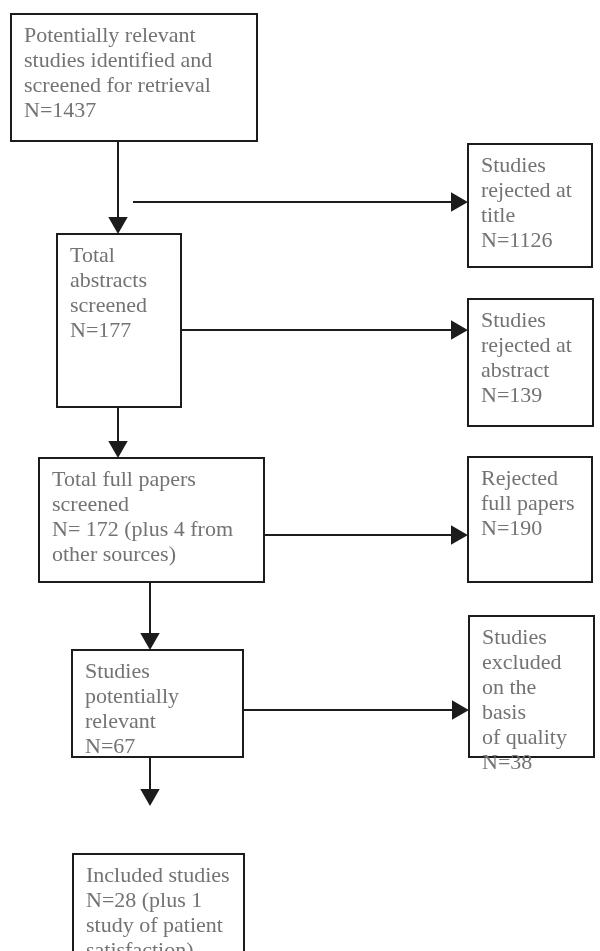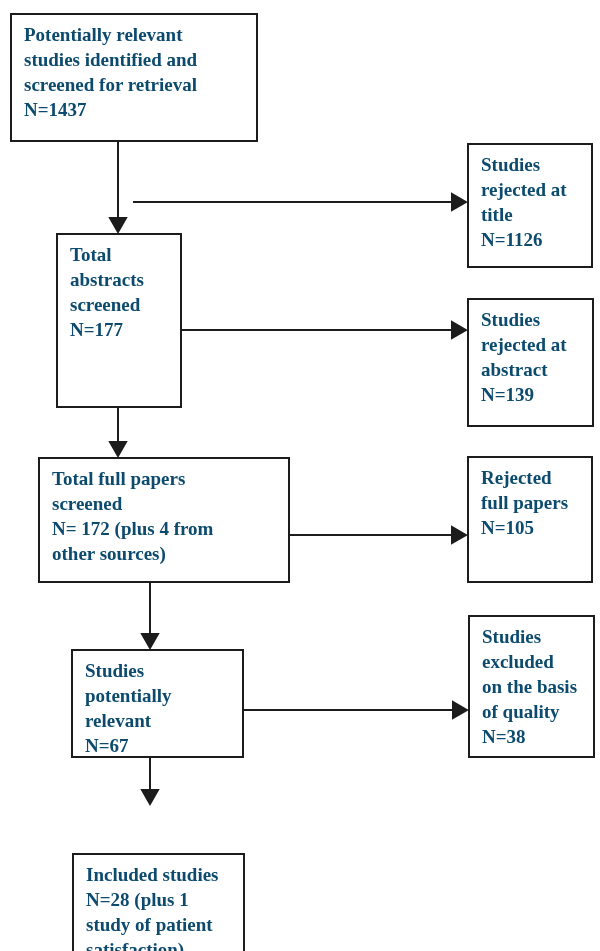--- a/index.html
+++ b/index.html
@@ -26,29 +26,28 @@
   }
   .node {
     position: absolute;
     box-sizing: border-box;
     border: 2px solid #1c1c1c;
     background: #ffffff;
     padding: 7px 12px;
   }
   .node-text {
     white-space: pre-line;
-    font-size: 19px;
+    font-size: 22px;
     line-height: 25px;
-    color: #0c4a6e;
-    font-weight: bold;
+    color: #737373;
   }
   
   .n-identified   { left: 10px;  top: 13px;  width: 248px; height: 129px; }
   .n-abstracts    { left: 56px;  top: 233px; width: 126px; height: 175px; }
-  .n-fullpapers   { left: 38px;  top: 457px; width: 252px; height: 126px; }
+  .n-fullpapers   { left: 38px;  top: 457px; width: 227px; height: 126px; }
   .n-relevant     { left: 71px;  top: 649px; width: 173px; height: 109px; }
   .n-included     { left: 72px;  top: 805px; width: 173px; height: 113px; margin-top: 48px; }
   
   .n-rej-title    { left: 467px; top: 143px; width: 126px; height: 125px; }
   .n-rej-abstract { left: 467px; top: 298px; width: 127px; height: 129px; }
   .n-rej-full     { left: 467px; top: 456px; width: 126px; height: 127px; }
   .n-excl-quality { left: 468px; top: 615px; width: 127px; height: 143px; }
 </style>
 </head>
 <body>
@@ -115,21 +114,21 @@
   <div class="node n-fullpapers">
     <div class="node-text">Total full papers
 screened
 N= 172 (plus 4 from
 other sources)</div>
   </div>
 
   <div class="node n-rej-full">
     <div class="node-text">Rejected
 full papers
-N=105</div>
+N=190</div>
   </div>
 
   <div class="node n-relevant">
     <div class="node-text">Studies
 potentially
 relevant
 N=67</div>
   </div>
 
   <div class="node n-excl-quality">

